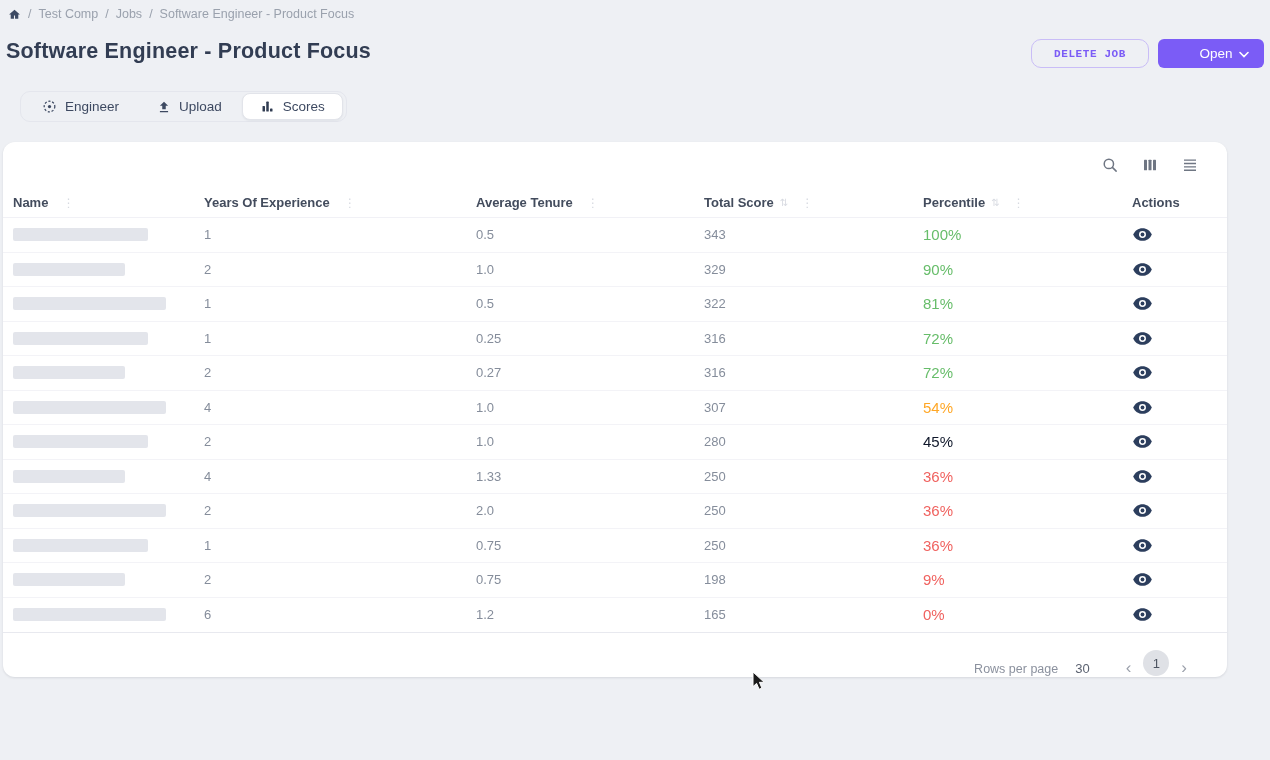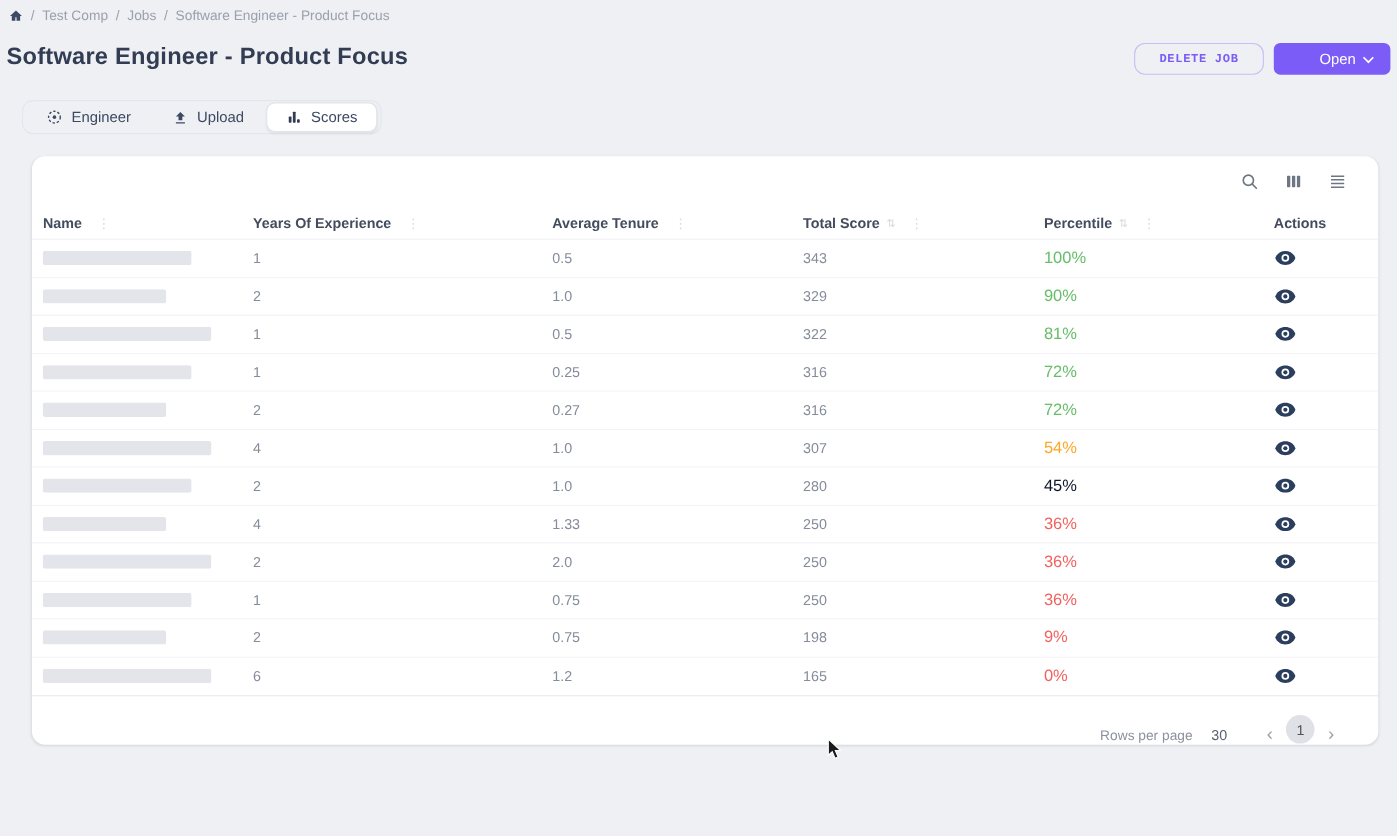--- a/index.html
+++ b/index.html
@@ -64,21 +64,21 @@
     background:transparent; border:1px solid transparent;
   }
   .tab.active {
     background:#ffffff; border:1px solid #e2e4ea;
     box-shadow:0 1px 2px rgba(25,30,50,0.06);
   }
   .tab svg { display:block; }
 
   
   .card {
-    position:absolute; left:29px; top:142px;
+    position:absolute; left:3px; top:142px;
     width:1224px; height:535px;
     background:#ffffff; border-radius:12px;
     box-shadow:0 1px 3px rgba(20,24,40,0.07), 0 1px 2px rgba(20,24,40,0.04);
   }
   .toolbar {
     height:46px; display:flex; align-items:center;
     justify-content:flex-end; gap:18px; padding-right:26px;
   }
   .tool-btn { background:none; border:none; cursor:pointer; display:flex; align-items:center; padding:2px; }
 

